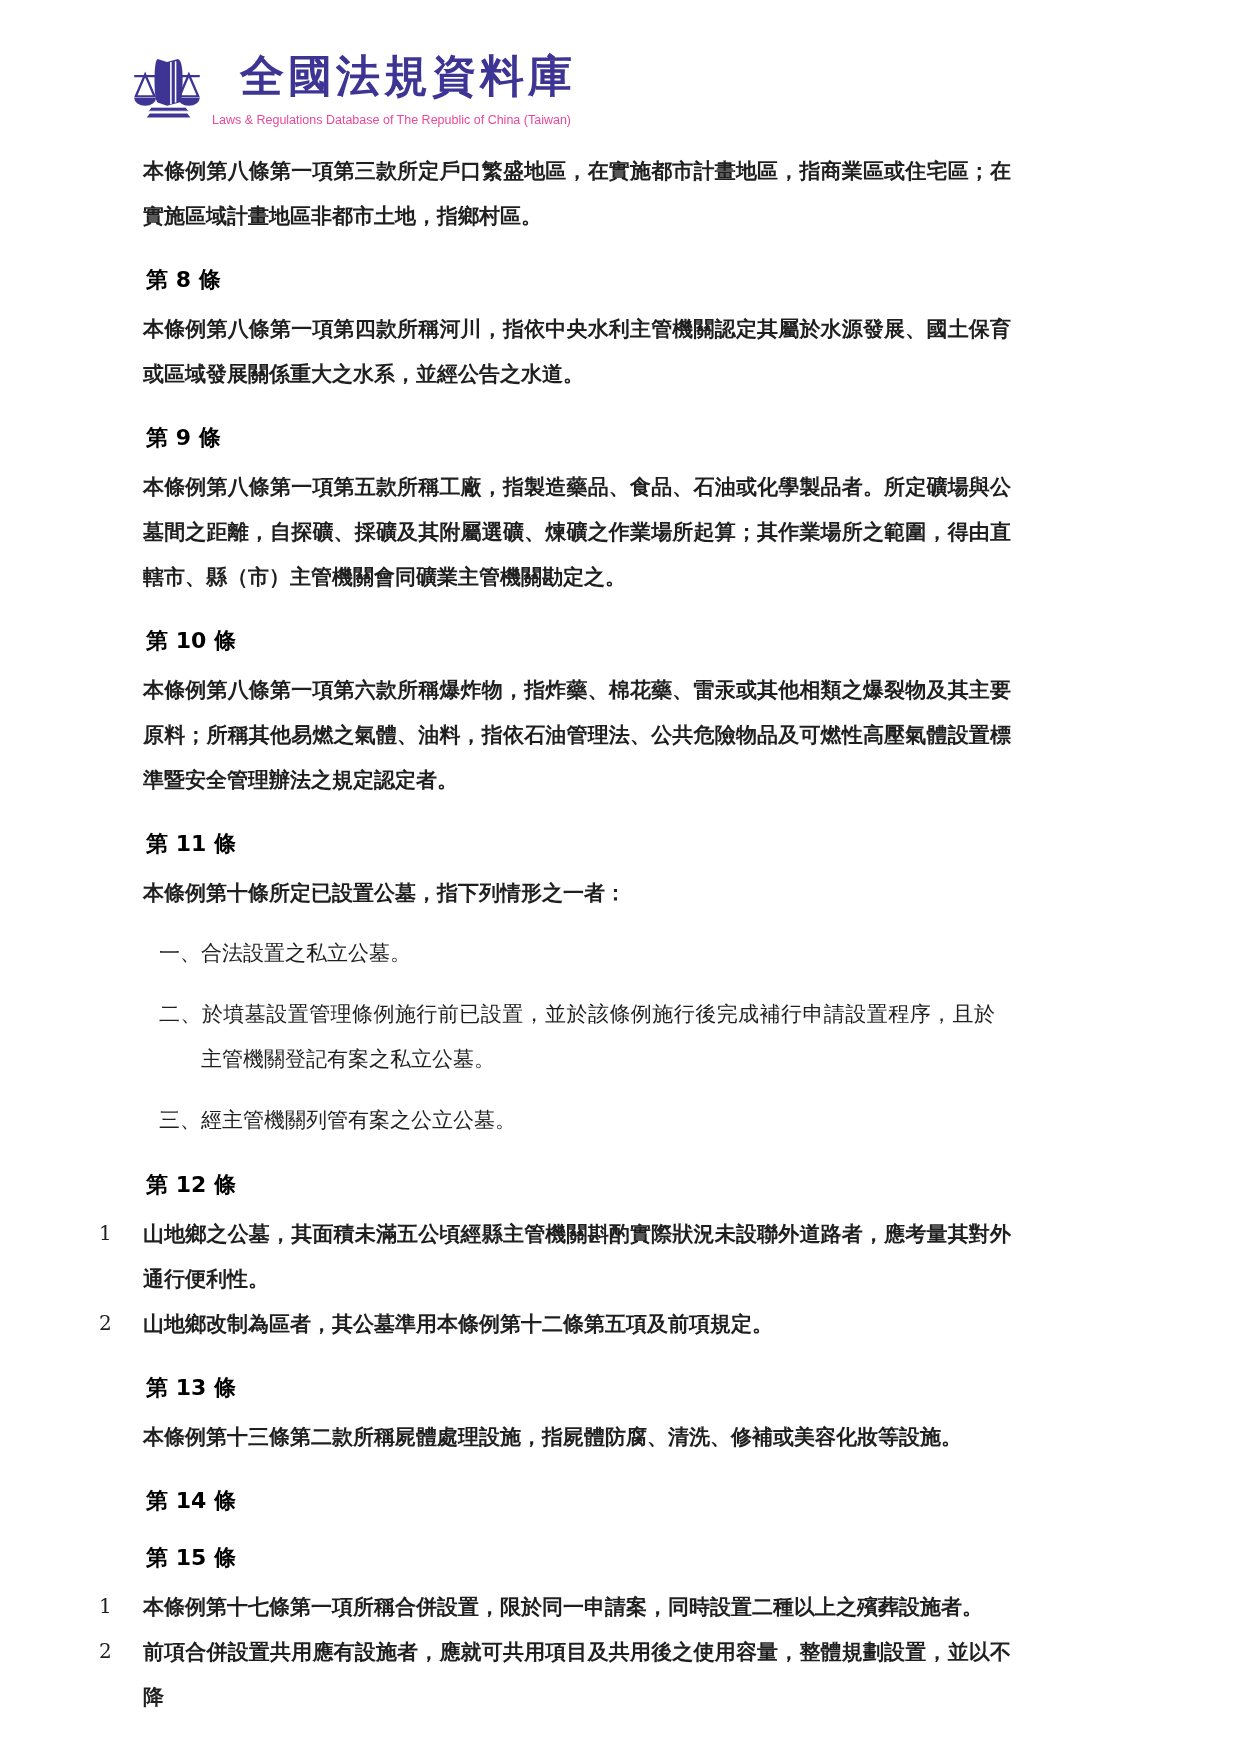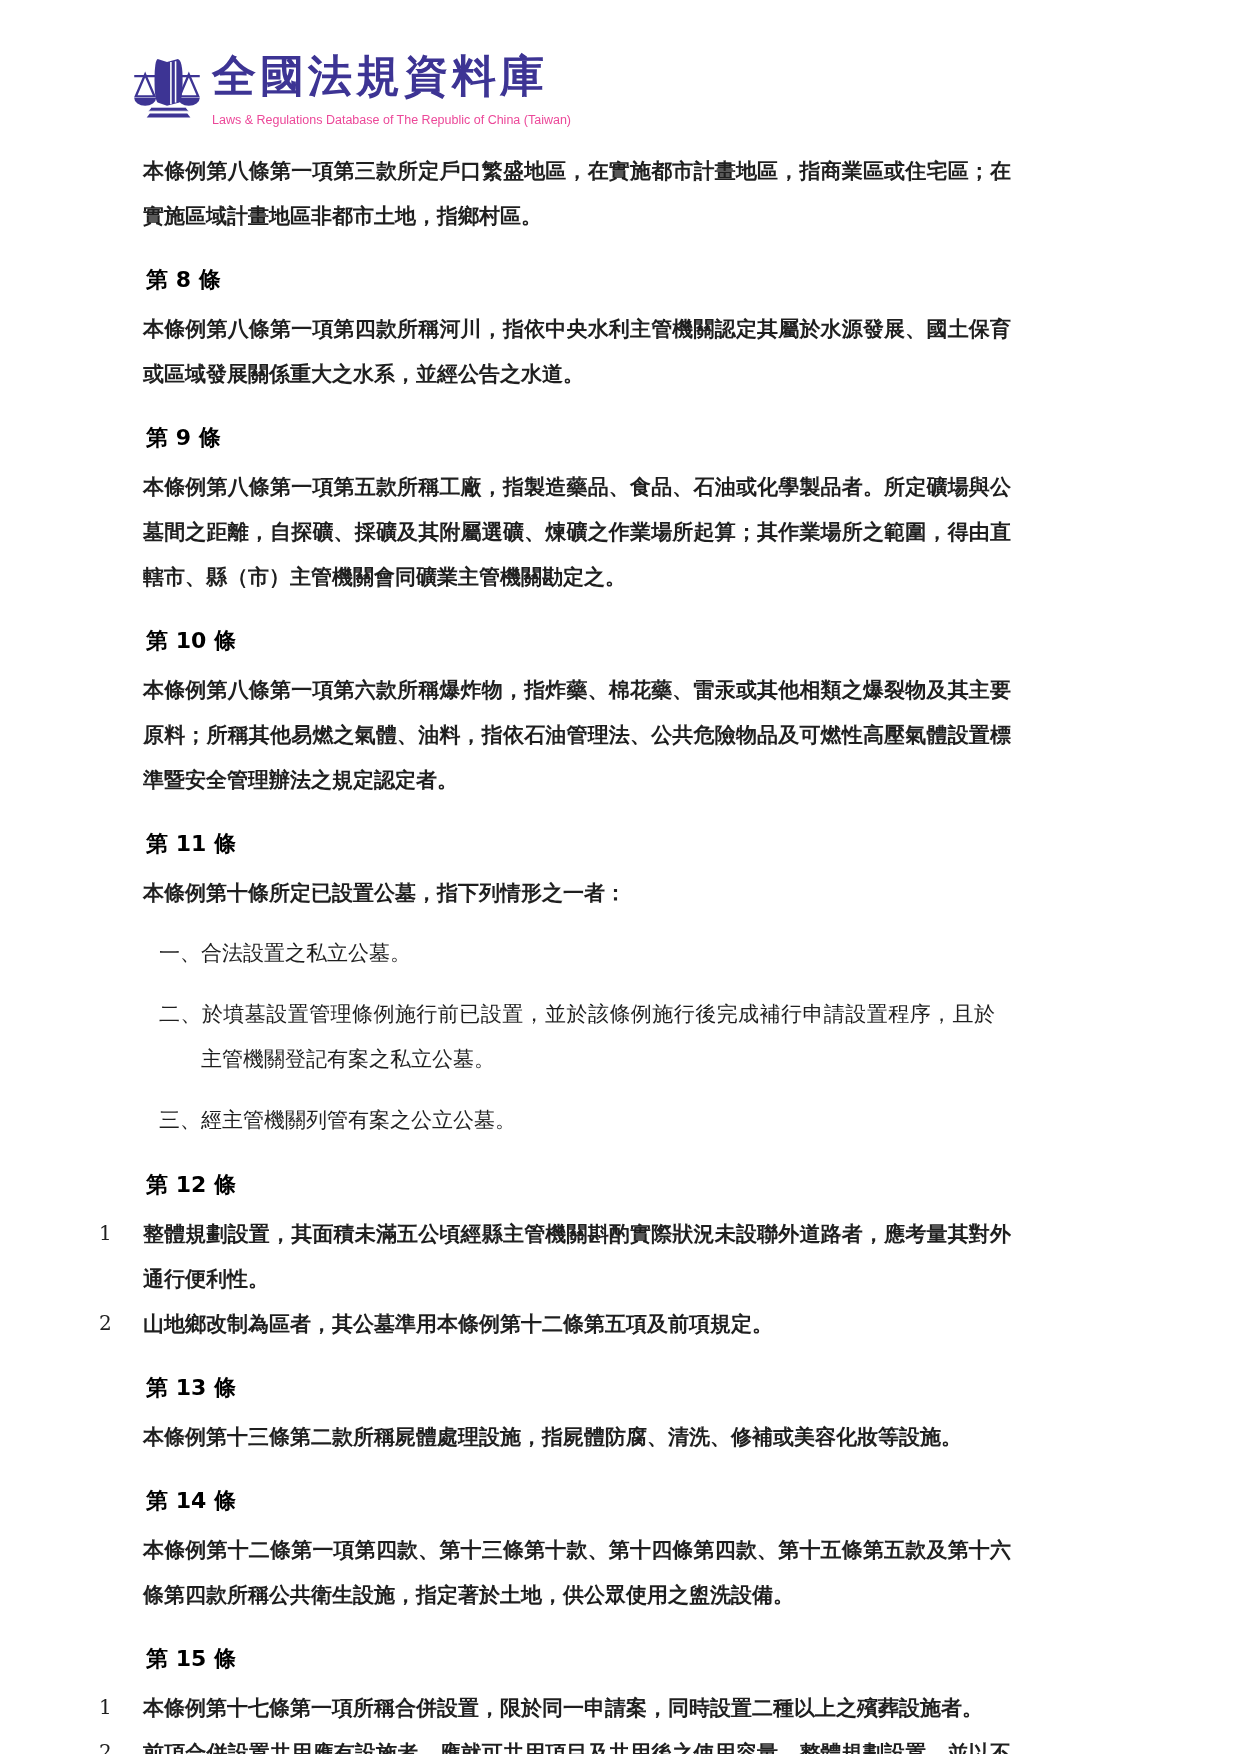--- a/index.html
+++ b/index.html
@@ -33,20 +33,21 @@
     flex-direction: column;
     justify-content: flex-start;
   }
   .logo-title {
     font-family: "DejaVu Sans", "Liberation Sans", sans-serif;
     font-size: 44px;
     font-weight: bold;
     letter-spacing: 4px;
     line-height: 56px;
     color: #3d3494;
+    margin-left: 28px;
   }
   .logo-subtitle {
     font-family: "Liberation Sans", "DejaVu Sans", sans-serif;
     font-size: 12.5px;
     line-height: 16px;
     color: #ec4899;
     margin-top: 8px;
   }
   
   .doc {
@@ -139,32 +140,31 @@
 
   <h3 class="heading">第 11 條</h3>
   <p class="para">本條例第十條所定已設置公墓，指下列情形之一者：</p>
   <p class="list-item">一、合法設置之私立公墓。</p>
   <p class="list-item">二、於墳墓設置管理條例施行前已設置，並於該條例施行後完成補行申請設置程序，且於主管機關登記有案之私立公墓。</p>
   <p class="list-item">三、經主管機關列管有案之公立公墓。</p>
 
   <h3 class="heading">第 12 條</h3>
   <div class="numbered">
     <span class="num">1</span>
-    <p class="para">整體規劃設置，其面積未滿五公頃經縣主管機關斟酌實際狀況未設聯外道路者，應考量其對外通行便利性。</p>
+    <p class="para">山地鄉之公墓，其面積未滿五公頃經縣主管機關斟酌實際狀況未設聯外道路者，應考量其對外通行便利性。</p>
   </div>
   <div class="numbered">
     <span class="num">2</span>
     <p class="para">山地鄉改制為區者，其公墓準用本條例第十二條第五項及前項規定。</p>
   </div>
 
   <h3 class="heading">第 13 條</h3>
   <p class="para">本條例第十三條第二款所稱屍體處理設施，指屍體防腐、清洗、修補或美容化妝等設施。</p>
 
   <h3 class="heading">第 14 條</h3>
-  <p class="para">本條例第十二條第一項第四款、第十三條第十款、第十四條第四款、第十五條第五款及第十六條第四款所稱公共衛生設施，指定著於土地，供公眾使用之盥洗設備。</p>
 
   <h3 class="heading">第 15 條</h3>
   <div class="numbered">
     <span class="num">1</span>
     <p class="para">本條例第十七條第一項所稱合併設置，限於同一申請案，同時設置二種以上之殯葬設施者。</p>
   </div>
   <div class="numbered">
     <span class="num">2</span>
     <p class="para">前項合併設置共用應有設施者，應就可共用項目及共用後之使用容量，整體規劃設置，並以不降</p>
   </div>

